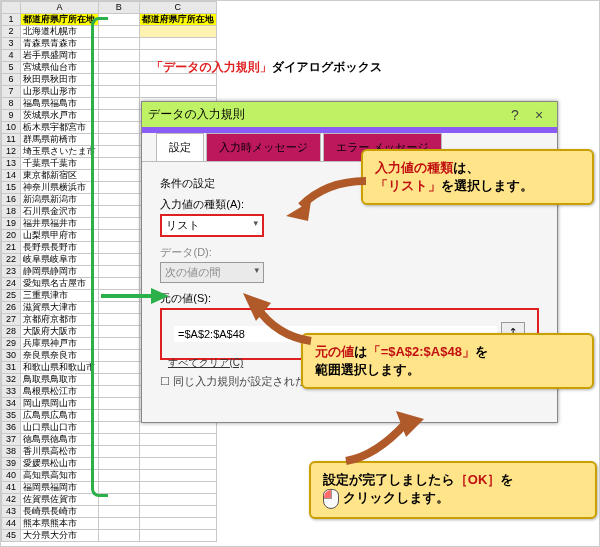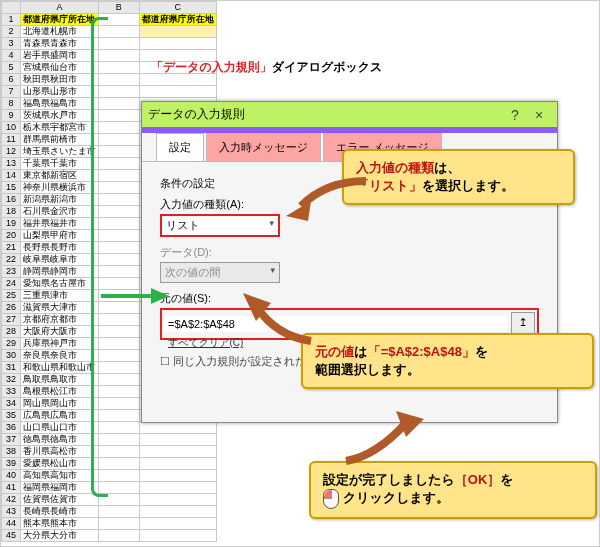--- a/index.html
+++ b/index.html
@@ -18,26 +18,26 @@
   .bracket{position:absolute;left:90px;top:16px;width:14px;height:474px;border:3px solid #2bb04a;border-right:none;border-radius:8px 0 0 8px}
   
   .anno-title{position:absolute;left:150px;top:58px;font-size:12px;font-weight:bold;white-space:nowrap}
   .anno-title .red{color:#e02020}
   
   .dialog{position:absolute;left:140px;top:100px;width:415px;height:320px;background:#f5f5f5;border:1px solid #888;box-shadow:0 0 4px rgba(0,0,0,.4)}
   .dlg-title{display:flex;align-items:center;padding:4px 6px;background:#bef264;border-bottom:6px solid #8b5cf6;font-size:12px}
   .dlg-title .sp{flex:1}
   .dlg-icon{width:24px;text-align:center;font-size:14px;color:#444;cursor:default}
   .tabs{display:flex;border-bottom:1px solid #bbb;padding-left:14px;font-size:11px;}
-  .tab{padding:6px 12px;border:1px solid #bbb;border-bottom:none;background:#fca5a5;margin-right:2px;cursor:pointer}
+  .tab{padding:6px 12px;border:1px solid #bbb;border-bottom:none;background:#be185d;margin-right:2px;cursor:pointer}
   .tab.active{background:#fff}
   .dlg-body{padding:10px 18px 4px;font-size:11px;position:relative}
   .lbl{margin:4px 0 2px}
   .select,.textbox{display:inline-block;border:1px solid #999;background:#fff;padding:2px 4px;font-size:11px;box-sizing:border-box}
-  .select{width:120px}
+  .select{width:104px}
   .select .chev{float:right;font-size:9px;color:#555}
   .disabled{background:#eaeaea;color:#888}
   .redframe{border:2px solid #e02020!important}
   .chkrow{font-size:11px;margin:2px 0}
   .srcrow{display:flex;align-items:center;margin-top:2px}
   .srcrow .textbox{flex:1}
   .srcbtn{width:22px;height:22px;border:1px solid #999;background:#eee;margin-left:4px;text-align:center;line-height:18px}
   .sameline{margin-top:14px;font-size:11px;color:#444}
   .dlg-foot{position:absolute;left:0;right:0;bottom:8px;display:flex;justify-content:flex-end;padding:6px 12px;gap:10px}
   .dlg-foot .link{margin-right:auto;margin-left:14px;color:#333;text-decoration:underline;font-size:10px;cursor:pointer}
@@ -363,36 +363,36 @@
             <span>リスト</span><span class="chev">▾</span>
           </div>
           <div class="lbl" style="margin-top:8px;color:#888">データ(D):</div>
           <div class="select disabled">
             <span>次の値の間</span><span class="chev">▾</span>
           </div>
         </div>
       </div>
 
       <div class="lbl" style="margin-top:8px">元の値(S):</div>
-      <div class="srcrow redframe" style="padding:2px">
+      <div class="srcrow redframe" style="padding:12px">
         <span class="textbox" style="flex:1;border:none">=$A$2:$A$48</span>
         <span class="srcbtn">↥</span>
       </div>
 
       <div class="sameline">☐ <span>同じ入力規則が設定されたす</span></div>
 
       <div class="dlg-foot">
         <span class="link">すべてクリア(C)</span>
         <span class="btn redframe">OK</span>
         <span class="btn">キャンセル</span>
       </div>
     </div>
   </div>
 
-  <div class="callout" style="left:341px;top:148px;width:205px">
+  <div class="callout" style="left:360px;top:148px;width:205px">
     <span class="accent">入力値の種類</span><span>は、</span><br>
     <span class="accent">「リスト」</span><span>を選択します。</span>
   </div>
 
   <div class="callout" style="left:300px;top:332px;width:265px">
     <span class="accent">元の値</span><span>は</span><span class="accent">「=$A$2:$A$48」</span><span>を</span><br>
     <span>範囲選択します。</span>
   </div>
 
   <div class="callout" style="left:308px;top:460px;width:260px">

